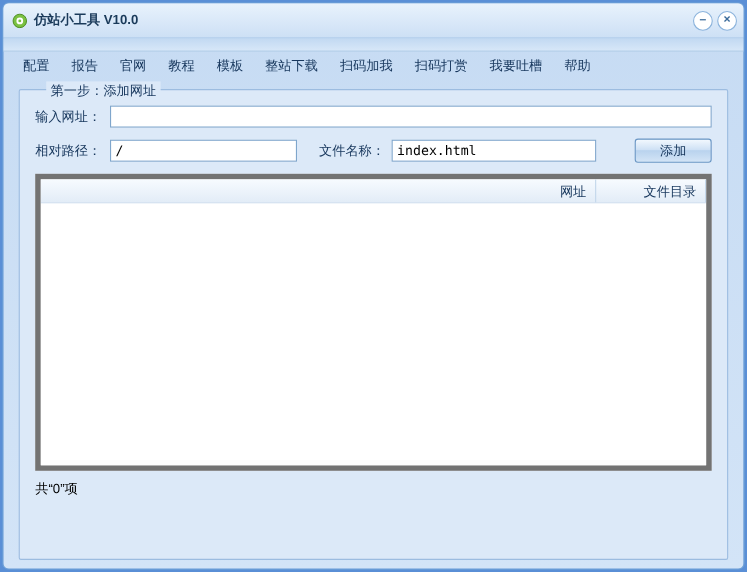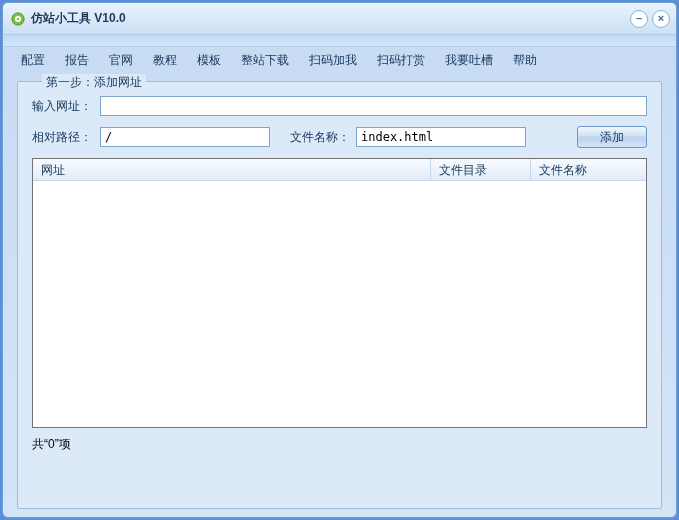--- a/index.html
+++ b/index.html
@@ -80,32 +80,32 @@
 .text-input {
   border: 1px solid #7fa6cc;
   background: #fff;
   height: 20px;
   padding: 1px 4px;
   font-family: SimSun, monospace;
   font-size: 12px;
 }
 .inp-url { flex: 1; }
 .inp-path { width: 170px; }
-.inp-file { width: 170px; }
+.inp-file { width: 186px; }
 .btn {
   height: 22px;
   width: 70px;
   border: 1px solid #6a96c4;
   border-radius: 3px;
   background: linear-gradient(to bottom, #f2f8fe 0%, #cfe1f5 45%, #b9d3ee 50%, #d3e4f6 100%);
   color: #16365c;
   cursor: pointer;
   font-size: 12px;
 }
-.table-wrap { border: 1px solid #737373; background: #fff; height: 270px; margin-top: 8px; overflow: hidden; }
+.table-wrap { border: 5px solid #737373; background: #fff; height: 270px; margin-top: 8px; overflow: hidden; text-align: right; }
 .thead { display: flex; height: 22px; background: linear-gradient(to bottom,#f7fbff,#e2ecf7); border-bottom: 1px solid #c3d6ea; }
 .th {
   padding: 3px 8px;
   color: #16365c;
   border-right: 1px solid #c3d6ea;
   font-weight: normal;
 }
 .th1 { flex: 1; }
 .th2 { width: 100px; }
 .th3 { width: 115px; border-right: none; }
@@ -154,21 +154,20 @@
         <span class="form-label" style="width:auto;margin-left:14px">文件名称：</span>
         <input class="text-input inp-file" value="index.html" style="">
         <div style="flex:1"></div>
         <button class="btn">添加</button>
       </div>
 
       <div class="table-wrap">
         <div class="thead">
           <div class="th th1">网址</div>
           <div class="th th2">文件目录</div>
-          <div class="th th3">文件名称</div>
         </div>
         <div class="tbody"></div>
       </div>
 
       <div class="count">共“0”项</div>
     </div>
   </div>
 </div>
 
 </body></html>

